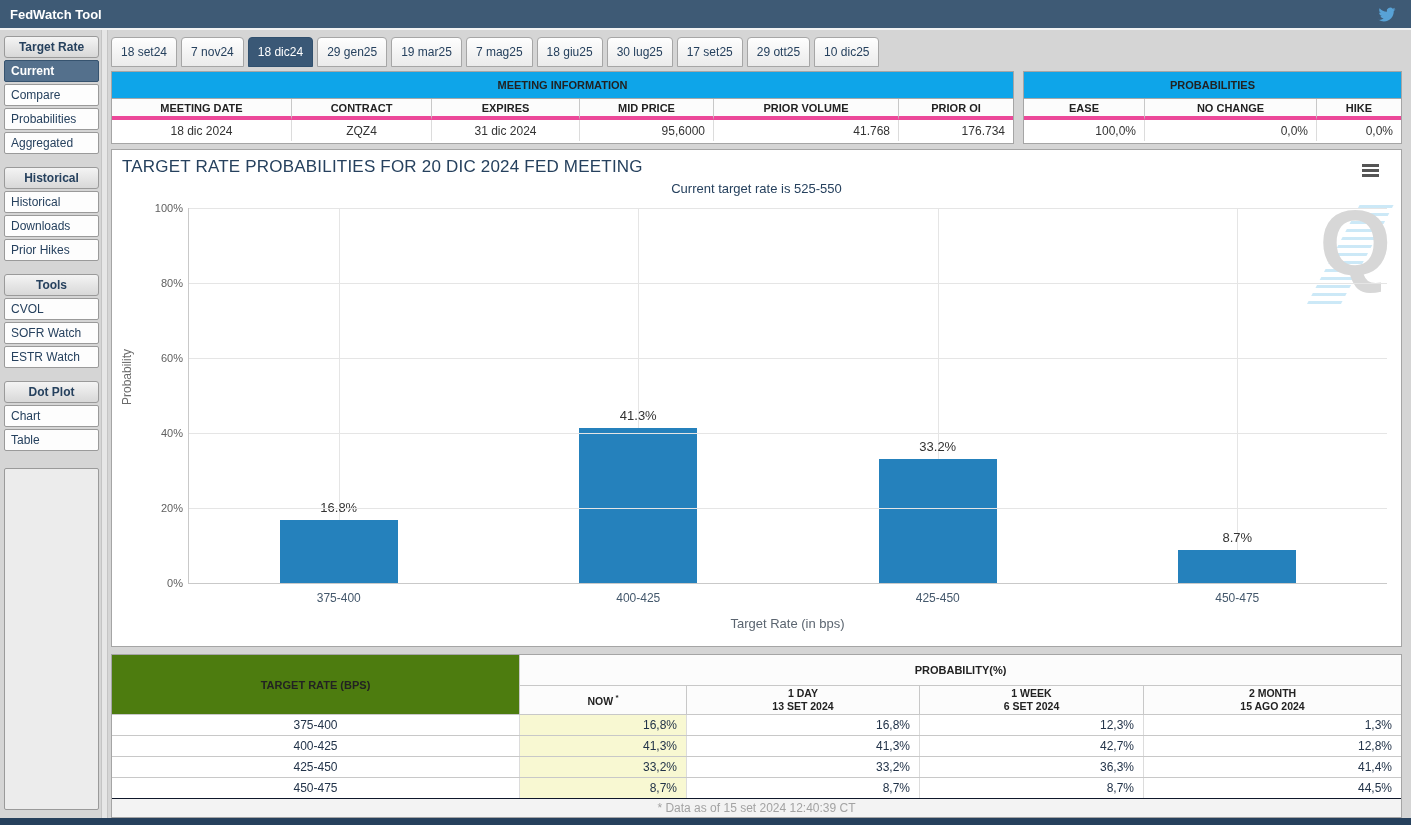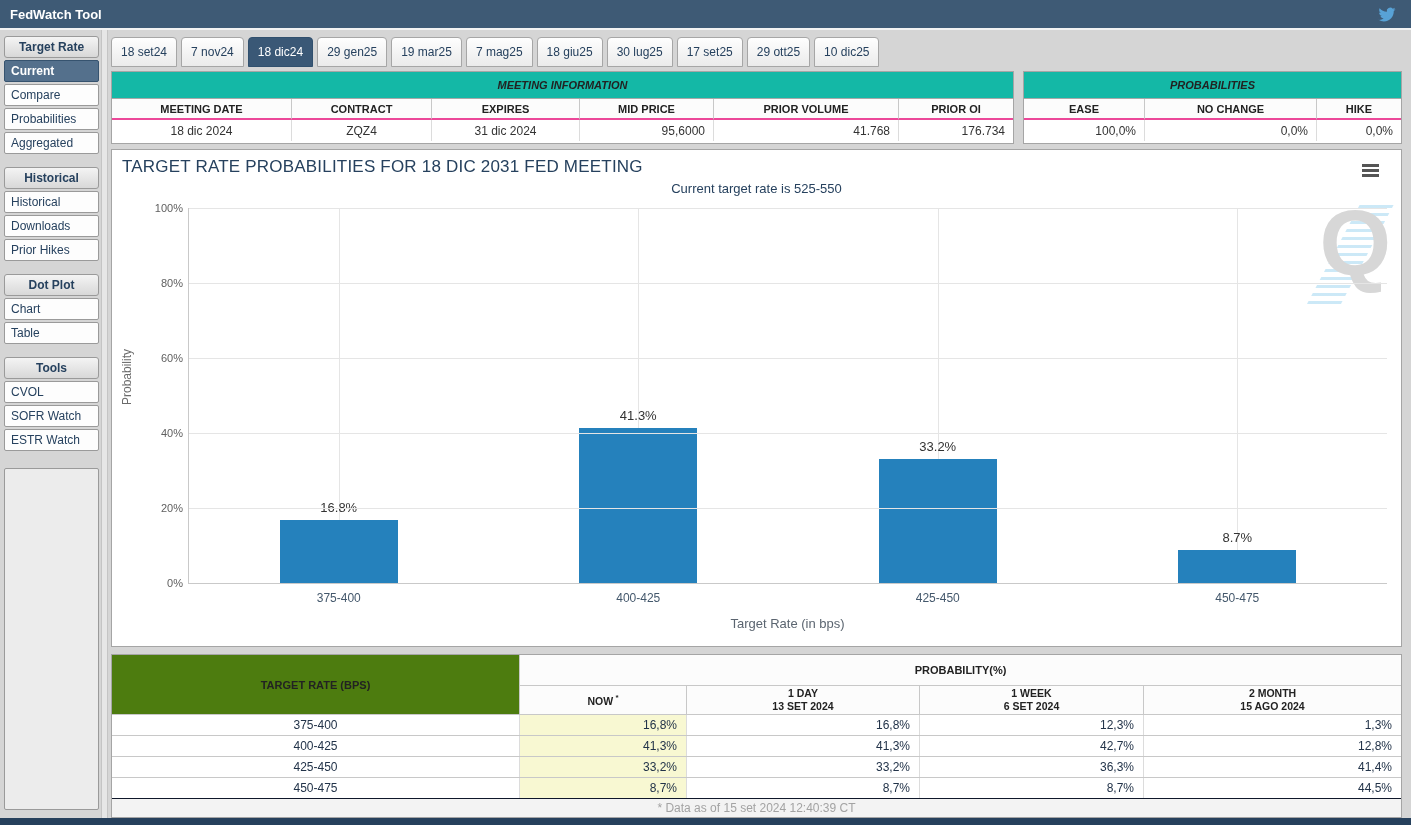--- a/index.html
+++ b/index.html
@@ -37,29 +37,29 @@
     display:flex; align-items:center; cursor:pointer; }
   .tab.selected { background:#3a5876; border-color:#31506e; color:#fff; }
 
   
   .info-row { display:flex; gap:9px; }
   .panel { background:#fff; border:1px solid #a5a5a5; }
   .meeting-panel { width:903px; height:73px; }
   .prob-panel { flex:1; height:73px; }
   .panel-title { height:27px; display:flex; align-items:center; justify-content:center;
     font-size:11px; font-weight:bold; color:#222; border-bottom:1px solid #a8a8a8;
-    background:#14b8a6;font-style:italic; }
+    background:#0ea5e9; }
   .cols-head, .cols-vals { display:grid; }
   .meeting-panel .cols-head, .meeting-panel .cols-vals
     { grid-template-columns:180px 140px 148px 134px 185px 1fr; }
   .prob-panel .cols-head, .prob-panel .cols-vals
     { grid-template-columns:121px 172px 1fr; }
   .hcell { height:21px; font-size:11px; font-weight:bold; color:#222; display:flex;
     align-items:center; justify-content:center; border-right:1px solid #c8c8c8;
-    border-bottom:2px solid #ec4899; background:#fcfcfc; }
+    border-bottom:4px solid #ec4899; background:#fcfcfc; }
   .hcell:last-child { border-right:none; }
   .vcell { height:21px; font-size:12px; color:#333; display:flex; align-items:center;
     border-right:1px solid #dcdcdc; padding:0 8px; }
   .vcell:last-child { border-right:none; }
   .vcell.center { justify-content:center; }
   .vcell.right { justify-content:flex-end; }
 
   
   .chart-panel { margin-top:5px; height:498px; position:relative; }
   .chart-title { position:absolute; left:10px; top:7px; font-size:17px; color:#26415e;
@@ -140,29 +140,29 @@
         <div class="side-item">Probabilities</div>
         <div class="side-item">Aggregated</div>
       </div>
       <div class="side-section">
         <div class="side-header">Historical</div>
         <div class="side-item">Historical</div>
         <div class="side-item">Downloads</div>
         <div class="side-item">Prior Hikes</div>
       </div>
       <div class="side-section">
-        <div class="side-header">Dot Plot</div>
-        <div class="side-item">Chart</div>
-        <div class="side-item">Table</div>
-      </div>
-      <div class="side-section">
         <div class="side-header">Tools</div>
         <div class="side-item">CVOL</div>
         <div class="side-item">SOFR Watch</div>
         <div class="side-item">ESTR Watch</div>
+      </div>
+      <div class="side-section">
+        <div class="side-header">Dot Plot</div>
+        <div class="side-item">Chart</div>
+        <div class="side-item">Table</div>
       </div>
       <div class="side-filler"></div>
     </aside>
   <div class="splitter"></div>
   <div class="main">
 
     <div class="tabs">
         <div class="tab">18 set24</div>
         <div class="tab">7 nov24</div>
         <div class="tab selected">18 dic24</div>
@@ -205,21 +205,21 @@
           </div>
         <div class="cols-vals">
             <div class="vcell right">100,0%</div>
             <div class="vcell right">0,0%</div>
             <div class="vcell right">0,0%</div>
           </div>
       </div>
     </div>
 
     <div class="panel chart-panel">
-      <div class="chart-title">TARGET RATE PROBABILITIES FOR 18 DIC 2031 FED MEETING</div>
+      <div class="chart-title">TARGET RATE PROBABILITIES FOR 20 DIC 2024 FED MEETING</div>
       <div class="burger">
           <span></span>
           <span></span>
           <span></span>
         </div>
       <div class="chart-subtitle">Current target rate is 525-550</div>
       <div class="watermark">
         <div class="wm-stripes"></div>
         <div class="wm-q">Q</div>
       </div>

